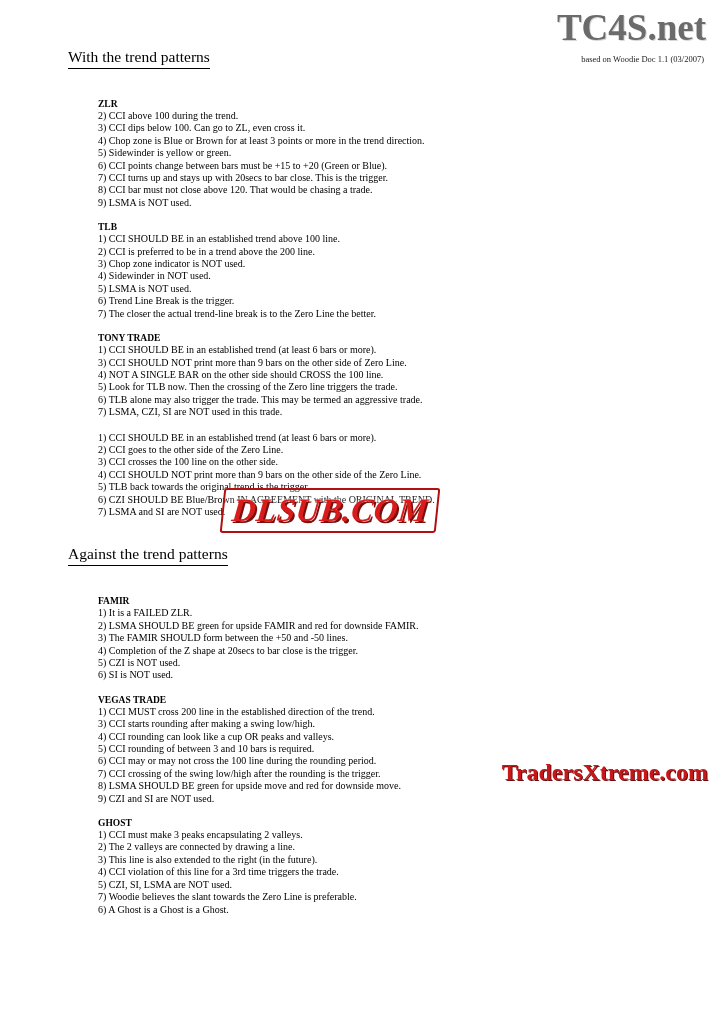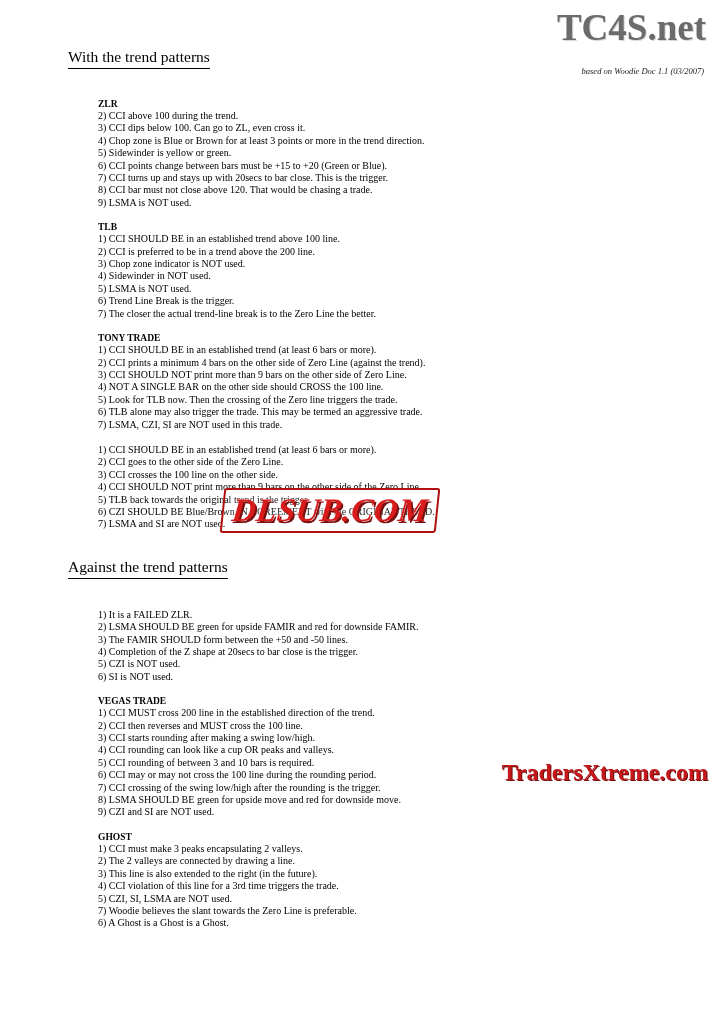--- a/index.html
+++ b/index.html
@@ -27,26 +27,25 @@
     right: 18px;
     font-family: "Liberation Serif", serif;
     font-weight: bold;
     font-size: 37px;
     letter-spacing: 0px;
     color: #6b6b6b;
     text-shadow: 1px 1px 0 #d8d8d8;
   }
   .brand-sub {
     position: absolute;
-    top: 66px;
+    top: 54px;
     right: 20px;
     font-size: 8.5px;
     color: #222;
     font-family: "Liberation Serif", serif;
-    font-style: italic;
   }
   .content {
     position: absolute;
     left: 68px;
     top: 48px;
     width: 588px;
   }
   h1.section-title {
     font-size: 15.5px;
     font-weight: normal;
@@ -158,21 +157,20 @@
         <li>5) LSMA is NOT used.</li>
         <li>6) Trend Line Break is the trigger.</li>
         <li>7) The closer the actual trend-line break is to the Zero Line the better.</li>
       </ol>
     </div>
 
     <div class="block">
       <div class="block-head">TONY TRADE</div>
       <ol class="lines">
         <li>1) CCI SHOULD BE in an established trend (at least 6 bars or more).</li>
-        <li>2) CCI prints a minimum 4 bars on the other side of Zero Line (against the trend).</li>
         <li>3) CCI SHOULD NOT print more than 9 bars on the other side of Zero Line.</li>
         <li>4) NOT A SINGLE BAR on the other side should CROSS the 100 line.</li>
         <li>5) Look for TLB now. Then the crossing of the Zero line triggers the trade.</li>
         <li>6) TLB alone may also trigger the trade. This may be termed an aggressive trade.</li>
         <li>7) LSMA, CZI, SI are NOT used in this trade.</li>
       </ol>
     </div>
 
     <div class="block">
       <ol class="lines">
@@ -186,35 +184,35 @@
       </ol>
     </div>
 
     <div class="gap-before-section2"></div>
 
     <div class="section-title-wrap">
       <h1 class="section-title">Against the trend patterns</h1>
     </div>
 
     <div class="block">
+      <div class="block-head">FAMIR</div>
       <ol class="lines">
         <li>1) It is a FAILED ZLR.</li>
         <li>2) LSMA SHOULD BE green for upside FAMIR and red for downside FAMIR.</li>
         <li>3) The FAMIR SHOULD form between the +50 and -50 lines.</li>
         <li>4) Completion of the Z shape at 20secs to bar close is the trigger.</li>
         <li>5) CZI is NOT used.</li>
         <li>6) SI is NOT used.</li>
       </ol>
     </div>
 
     <div class="block">
       <div class="block-head">VEGAS TRADE</div>
       <ol class="lines">
         <li>1) CCI MUST cross 200 line in the established direction of the trend.</li>
-        <li>2) CCI then reverses and MUST cross the 100 line.</li>
         <li>3) CCI starts rounding after making a swing low/high.</li>
         <li>4) CCI rounding can look like a cup OR peaks and valleys.</li>
         <li>5) CCI rounding of between 3 and 10 bars is required.</li>
         <li>6) CCI may or may not cross the 100 line during the rounding period.</li>
         <li>7) CCI crossing of the swing low/high after the rounding is the trigger.</li>
         <li>8) LSMA SHOULD BE green for upside move and red for downside move.</li>
         <li>9) CZI and SI are NOT used.</li>
       </ol>
     </div>
 

